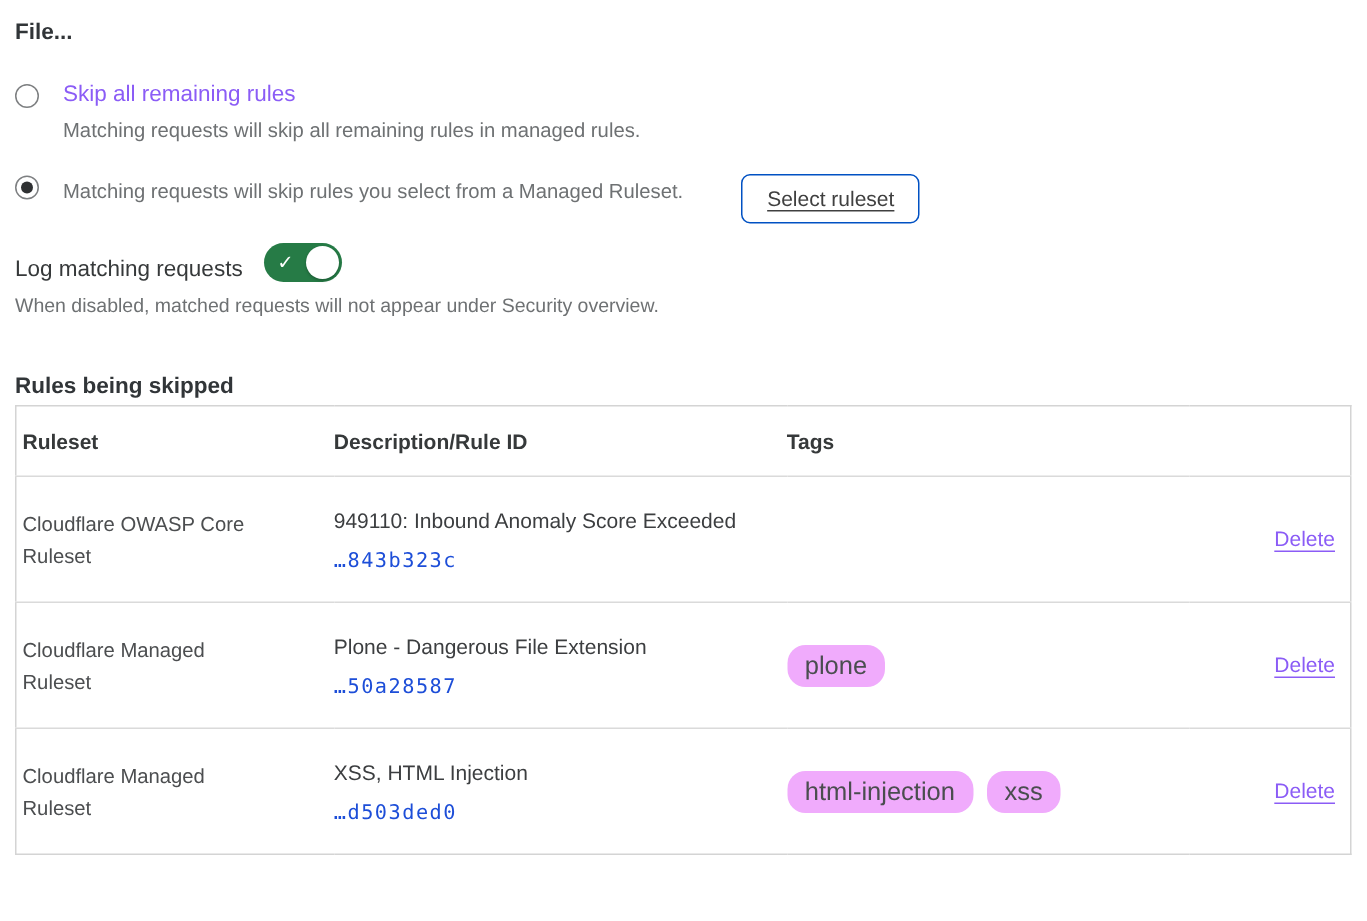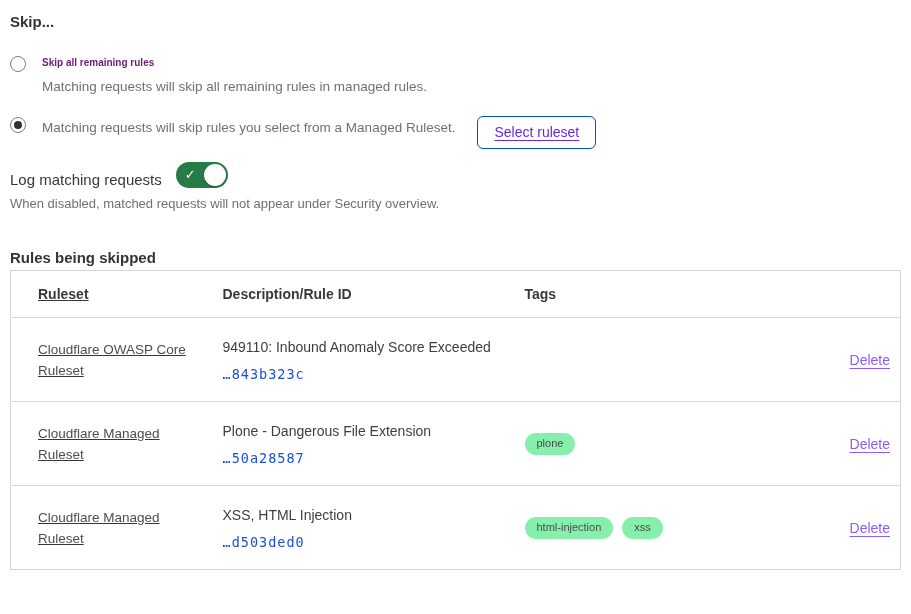--- a/index.html
+++ b/index.html
@@ -23,30 +23,30 @@
     width: 16px; height: 16px; border-radius: 50%;
     border: 1px solid #7d7f81; background: #fff;
     flex: 0 0 auto; margin-top: 3px; position: relative;
     cursor: pointer;
   }
   .radio-circle.selected::after {
     content: ""; position: absolute; left: 3px; top: 3px;
     width: 8px; height: 8px; border-radius: 50%; background: #2f3133;
   }
   .radio-text { margin-left: 16px; }
-  .radio-label { font-size: 10px; color: #701a75; line-height: 20px; font-weight: bold; }
+  .radio-label { font-size: 15px; color: #8b5cf6; line-height: 20px; }
   .radio-desc { font-size: 13.5px; color: #6e7173; line-height: 18px; margin-top: 5px; }
 
   .option-row { display: flex; align-items: flex-start; }
   .select-ruleset-btn {
-    margin-left: 22px; margin-top: 2px;
+    margin-left: 39px; margin-top: 2px;
     background: #fff;
     border: 1px solid #0051c3;
     border-radius: 6px;
-    color: #6d28d9;
+    color: #404040;
     font-size: 14px;
     font-family: inherit;
     padding: 7px 16px 8px 16px;
     cursor: pointer;
   }
   .select-ruleset-btn span { text-decoration: underline; text-underline-offset: 3px; }
 
   
   .log-row { display: flex; align-items: flex-end; margin-top: 13px; }
   .log-label { font-size: 15px; color: #36393a; }
@@ -78,50 +78,50 @@
     background: #fff;
   }
   table.rules col.c1 { width: 212px; }
   table.rules col.c2 { width: 302px; }
   table.rules col.c3 { width: 268px; }
   table.rules col.c4 { width: 108px; }
   table.rules th {
     text-align: left; font-size: 14px; font-weight: bold; color: #36393a;
     padding: 15px 10px 15px 0; height: 46px;
   }
-  table.rules th:first-child, table.rules td:first-child { padding-left: 27px; text-decoration: underline; }
+  table.rules th:first-child, table.rules td:first-child { padding-left: 4px; }
   table.rules td {
     padding: 14px 10px 14px 0; height: 84px; vertical-align: middle;
     border-top: 1px solid #dadada;
   }
   .ruleset-name { font-size: 13.5px; color: #4c4e50; line-height: 21px; max-width: 160px; }
   .rule-desc { font-size: 14px; color: #3c3e40; line-height: 18px; }
   .rule-id {
     font-family: "DejaVu Sans Mono", "Liberation Mono", monospace;
     font-size: 13.5px; color: #1d4ed8; letter-spacing: 1px; margin-top: 10px;
   }
   .tags-wrap { display: flex; gap: 9px; flex-wrap: wrap; }
   .tag-pill {
-    background: #86efac; color: #4a4d4f;
-    font-size: 11px; line-height: 1;
+    background: #f0abfc; color: #4a4d4f;
+    font-size: 17px; line-height: 1;
     padding: 5px 12px 6px 12px; border-radius: 12px;
     white-space: nowrap;
   }
   td.action-cell { text-align: right; padding-right: 33px; }
   .delete-link {
     color: #8b5cf6; font-size: 14px; text-decoration: underline;
     text-underline-offset: 3px; cursor: pointer;
   }
 </style>
 </head>
 <body>
 
 <div class="page">
 
-  <div class="section-heading">Skip...</div>
+  <div class="section-heading">File...</div>
 
   <div class="radio-option">
     <span class="radio-circle"></span>
     <div class="radio-text">
       <div class="radio-label">Skip all remaining rules</div>
       <div class="radio-desc">Matching requests will skip all remaining rules in managed rules.</div>
     </div>
   </div>
 
   <div class="option-row">

